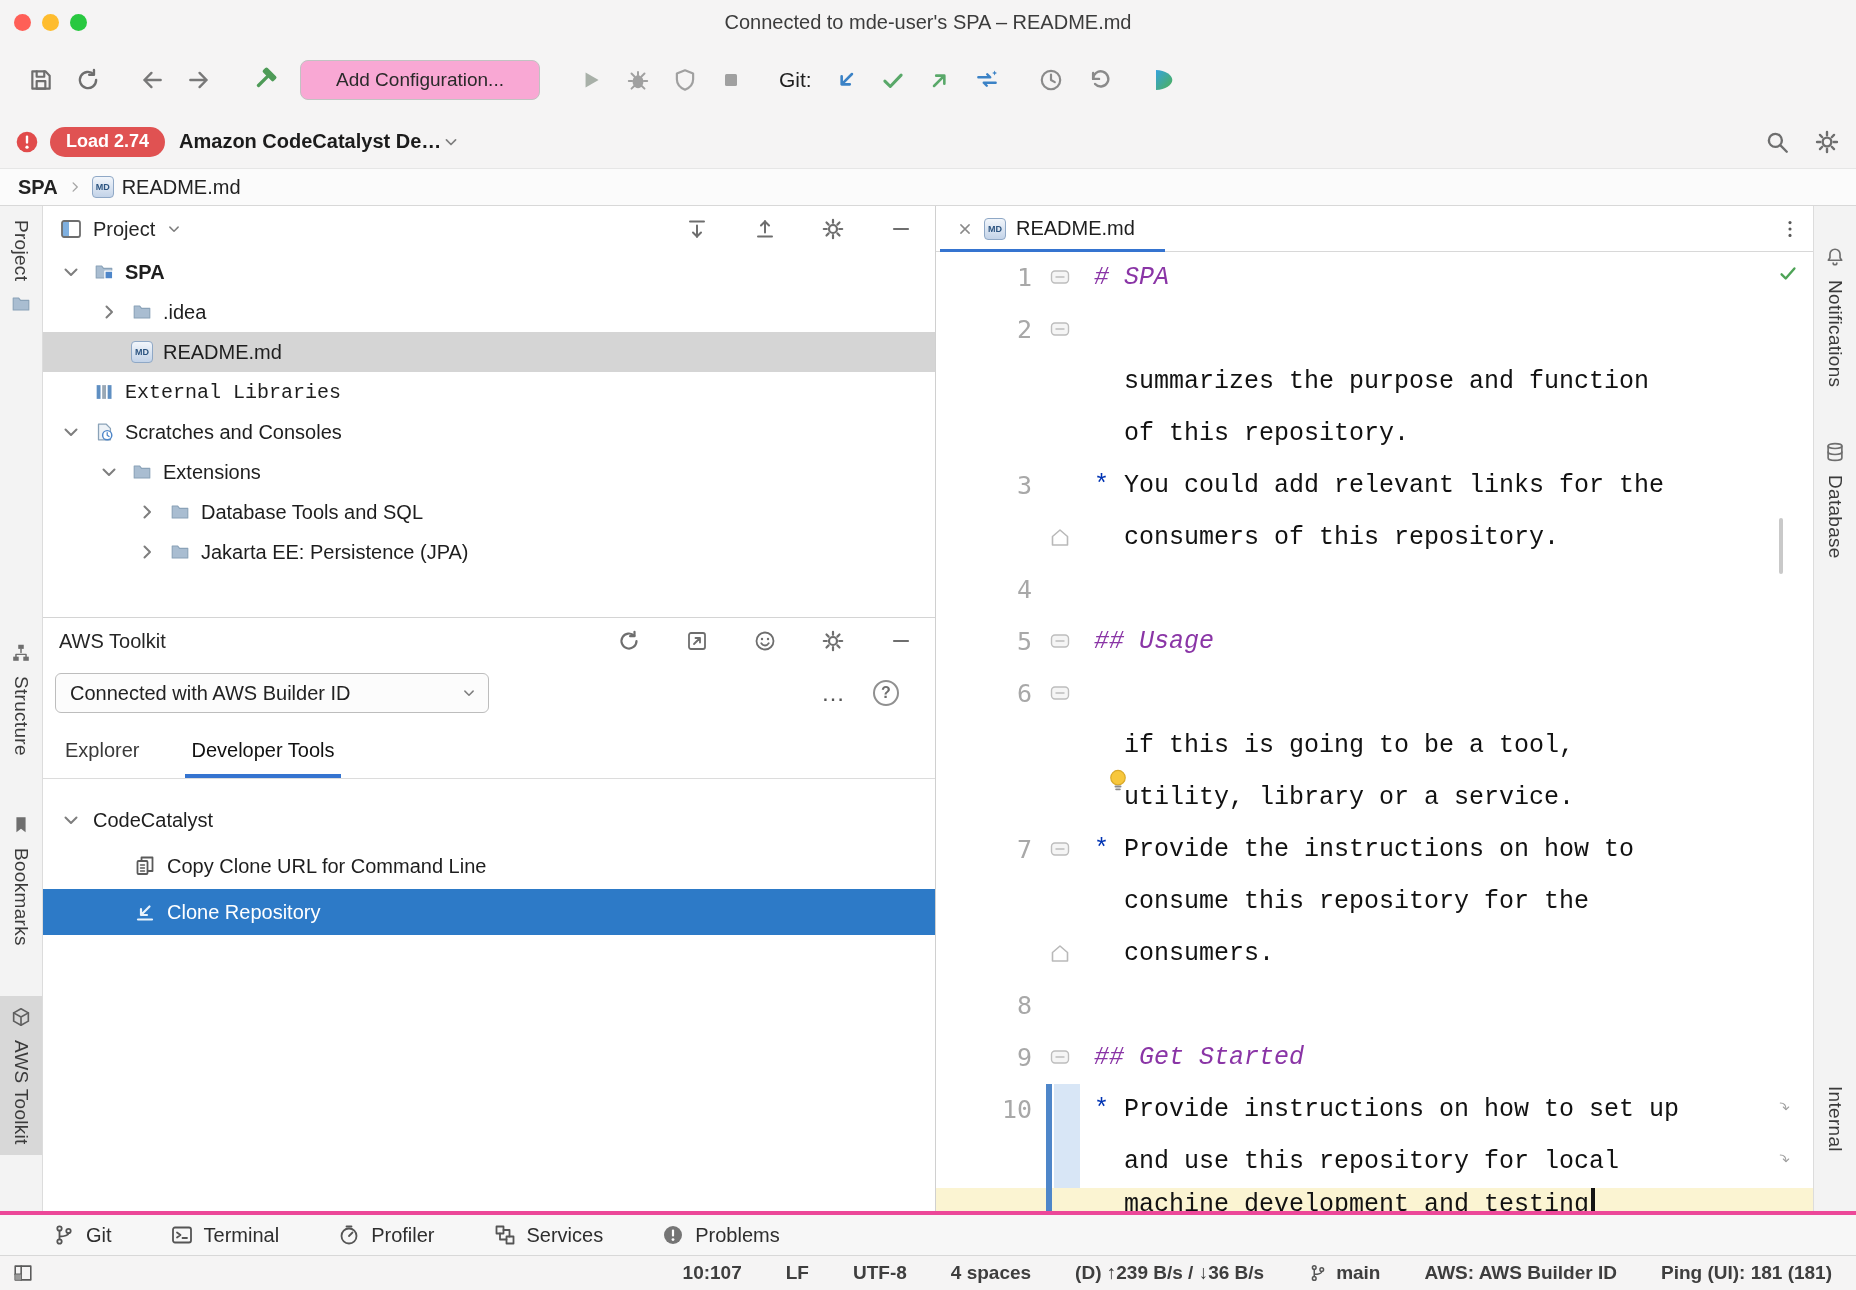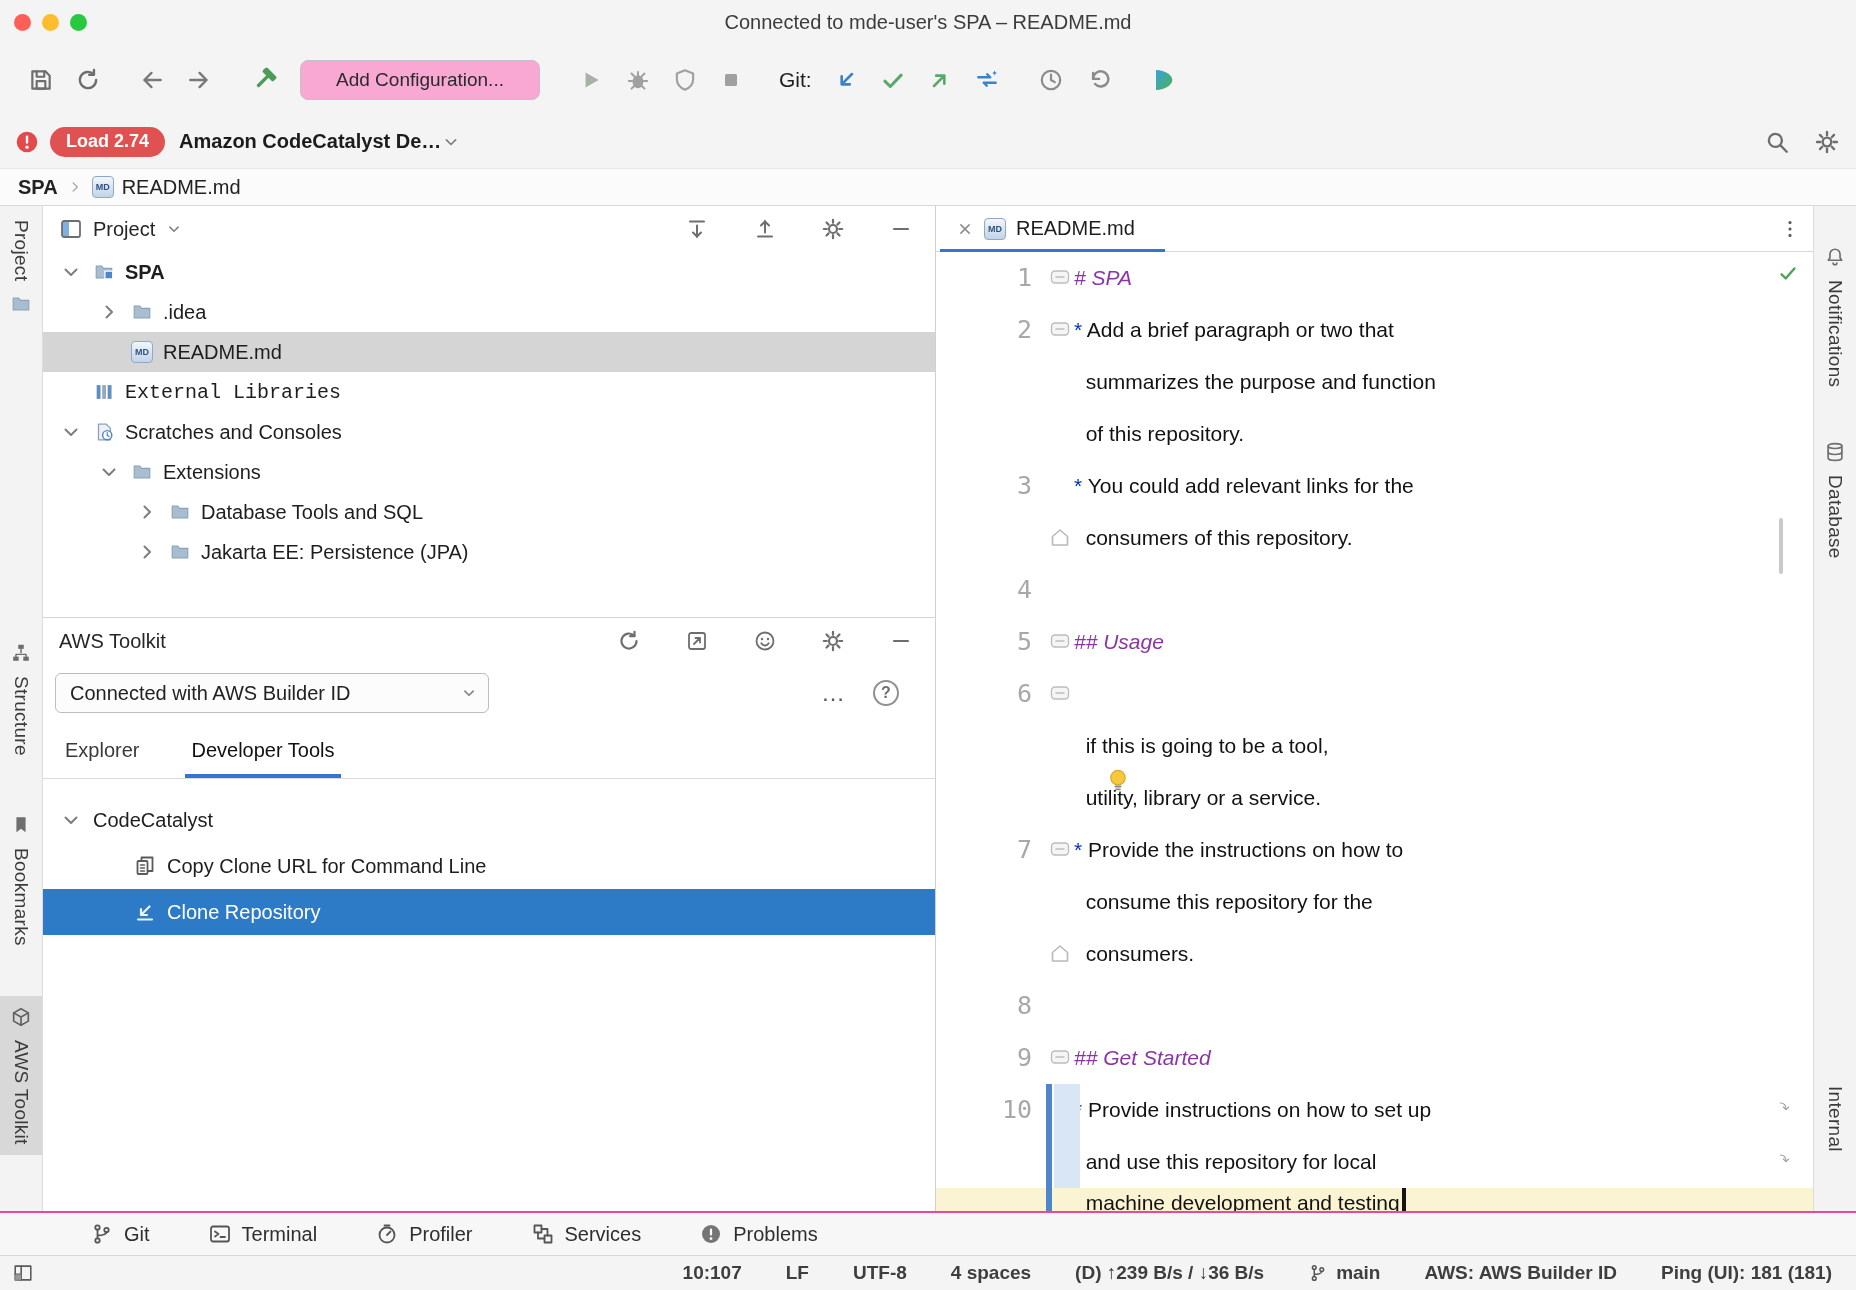--- a/index.html
+++ b/index.html
@@ -67,38 +67,38 @@
   
   #editor{position:absolute;left:936px;top:206px;width:877px;height:1005px;background:#fff;overflow:hidden;}
   #edtabs{height:46px;border-bottom:1px solid #D8D8D8;display:flex;align-items:center;padding-left:4px;position:relative;background:#fff;}
   .edtab{display:flex;align-items:center;gap:10px;padding:0 30px 0 16px;height:46px;position:relative;}
   .edtab::after{content:"";position:absolute;left:0;right:0;bottom:-1px;height:4px;background:var(--tab-underline,#3574D0);}
   .edtab-label{font-size:20px;color:#1E1E1E;}
   #ed-more{position:absolute;right:12px;top:12px;}
   #edbody{position:absolute;left:0;top:46px;width:877px;height:959px;overflow:hidden;background:#fff;}
   .erow{position:relative;height:52px;}
   .enum{position:absolute;left:0;width:96px;text-align:right;font-family:"DejaVu Sans Mono",monospace;font-size:25px;line-height:52px;color:#A8A8A8;}
-  .etext{position:absolute;left:138px;font-family:Liberation Sans, sans-serif;font-size:21px;line-height:52px;white-space:pre;color:#121212;}
+  .etext{position:absolute;left:158px;font-family:Liberation Mono, monospace;font-size:25px;line-height:52px;white-space:pre;color:#121212;}
   .seg-h{color:var(--md-heading,#8A35A6);font-style:italic;}
   .seg-b{color:var(--md-bullet,#0033B3);}
   .seg-t{color:#121212;}
   .erow.cream{background:var(--changed-cream,#FBF4D2);}
   .erow.cream .etext{line-height:30px;}
   .caret{display:inline-block;width:4px;height:32px;background:#141414;vertical-align:middle;margin-left:2px;}
   .gicon{position:absolute;left:112px;top:13px;}
   .bulbpos{position:absolute;left:168px;top:-6px;}
   .wrapafter{position:absolute;right:20px;top:16px;}
   .wrapbefore{position:absolute;left:124px;top:16px;}
   #chg-bar{position:absolute;left:110px;top:832px;width:6px;height:127px;background:#4E86C9;}
   #chg-block{position:absolute;left:118px;top:832px;width:26px;height:104px;background:#D8E6F6;}
   #inspect-ok{position:absolute;right:14px;top:10px;}
   #ed-scroll-thumb{position:absolute;right:30px;top:266px;width:4px;height:56px;background:#C9C9C9;border-radius:2px;}
 
   
-  #bottombar{position:absolute;left:0;top:1211px;width:1856px;height:44px;background:#F7F7F7;border-top:2px solid #ec4899;display:flex;align-items:center;gap:58px;padding-left:90px;}
+  #bottombar{position:absolute;left:0;top:1211px;width:1856px;height:44px;background:#F7F7F7;border-top:4px solid #ec4899;display:flex;align-items:center;gap:58px;padding-left:52px;}
   .bitem{display:flex;align-items:center;gap:10px;font-size:20px;color:#2E2E2E;}
   #statusbar{position:absolute;left:0;top:1255px;width:1856px;height:35px;background:#F5F4F4;border-top:1px solid #D8D8D8;display:flex;align-items:center;padding:0 24px 0 12px;font-weight:bold;}
   #status-items{margin-left:auto;display:flex;align-items:center;gap:44px;}
   .sitem{display:flex;align-items:center;gap:8px;font-size:19px;color:#3E3E3E;white-space:nowrap;}
 </style>
 </head>
 <body>
 
 <div id="titlebar">
   <span class="tl red"></span>
@@ -571,21 +571,20 @@
           <span class="etext"><span class="seg-h"># SPA</span></span>
         </div>
         <div class="erow">
           <span class="enum">2</span>
           <span class="icon i24 gicon">
             <svg viewBox="0 0 24 24" fill="none" stroke-linecap="round" stroke-linejoin="round">
               <rect x="3.5" y="6" width="17" height="12" rx="3.5" fill="#F5F5F5" stroke="#BDBDBD" stroke-width="1.4"></rect>
               <path d="M8 12h8" stroke="#BDBDBD" stroke-width="1.4"></path>
             </svg>
           </span>
-          <span class="etext"><span class="seg-b">* </span><span class="seg-t">Add a brief paragraph or two that</span></span>
         </div>
         <div class="erow">
           <span class="enum"></span>
           <span class="etext"><span class="seg-t">  summarizes the purpose and function</span></span>
         </div>
         <div class="erow">
           <span class="enum"></span>
           <span class="etext"><span class="seg-t">  of this repository.</span></span>
         </div>
         <div class="erow">

